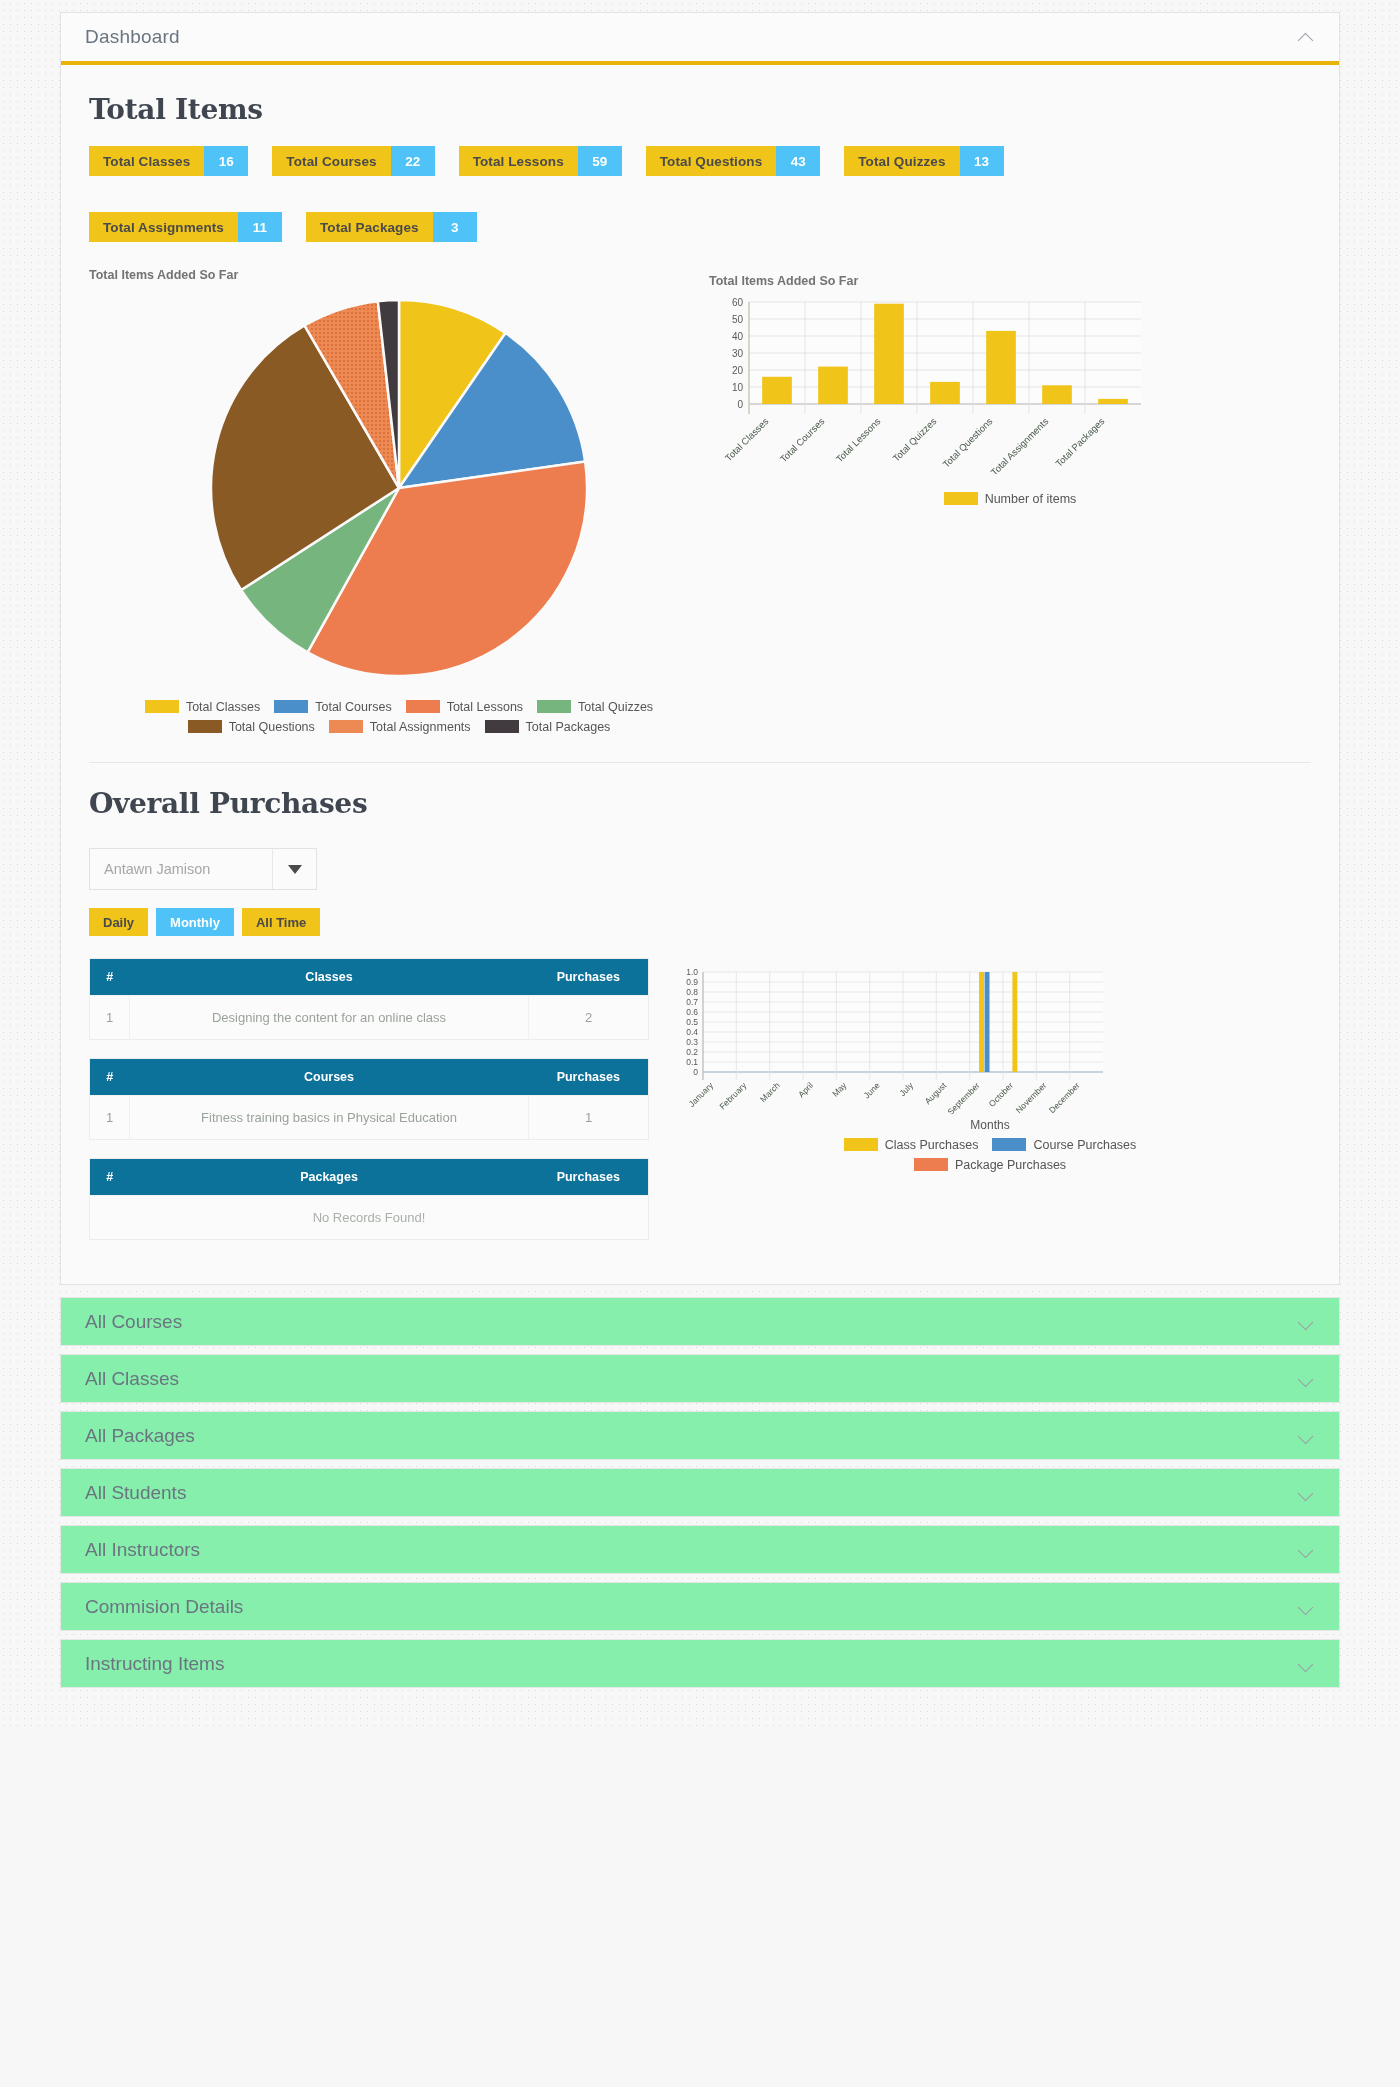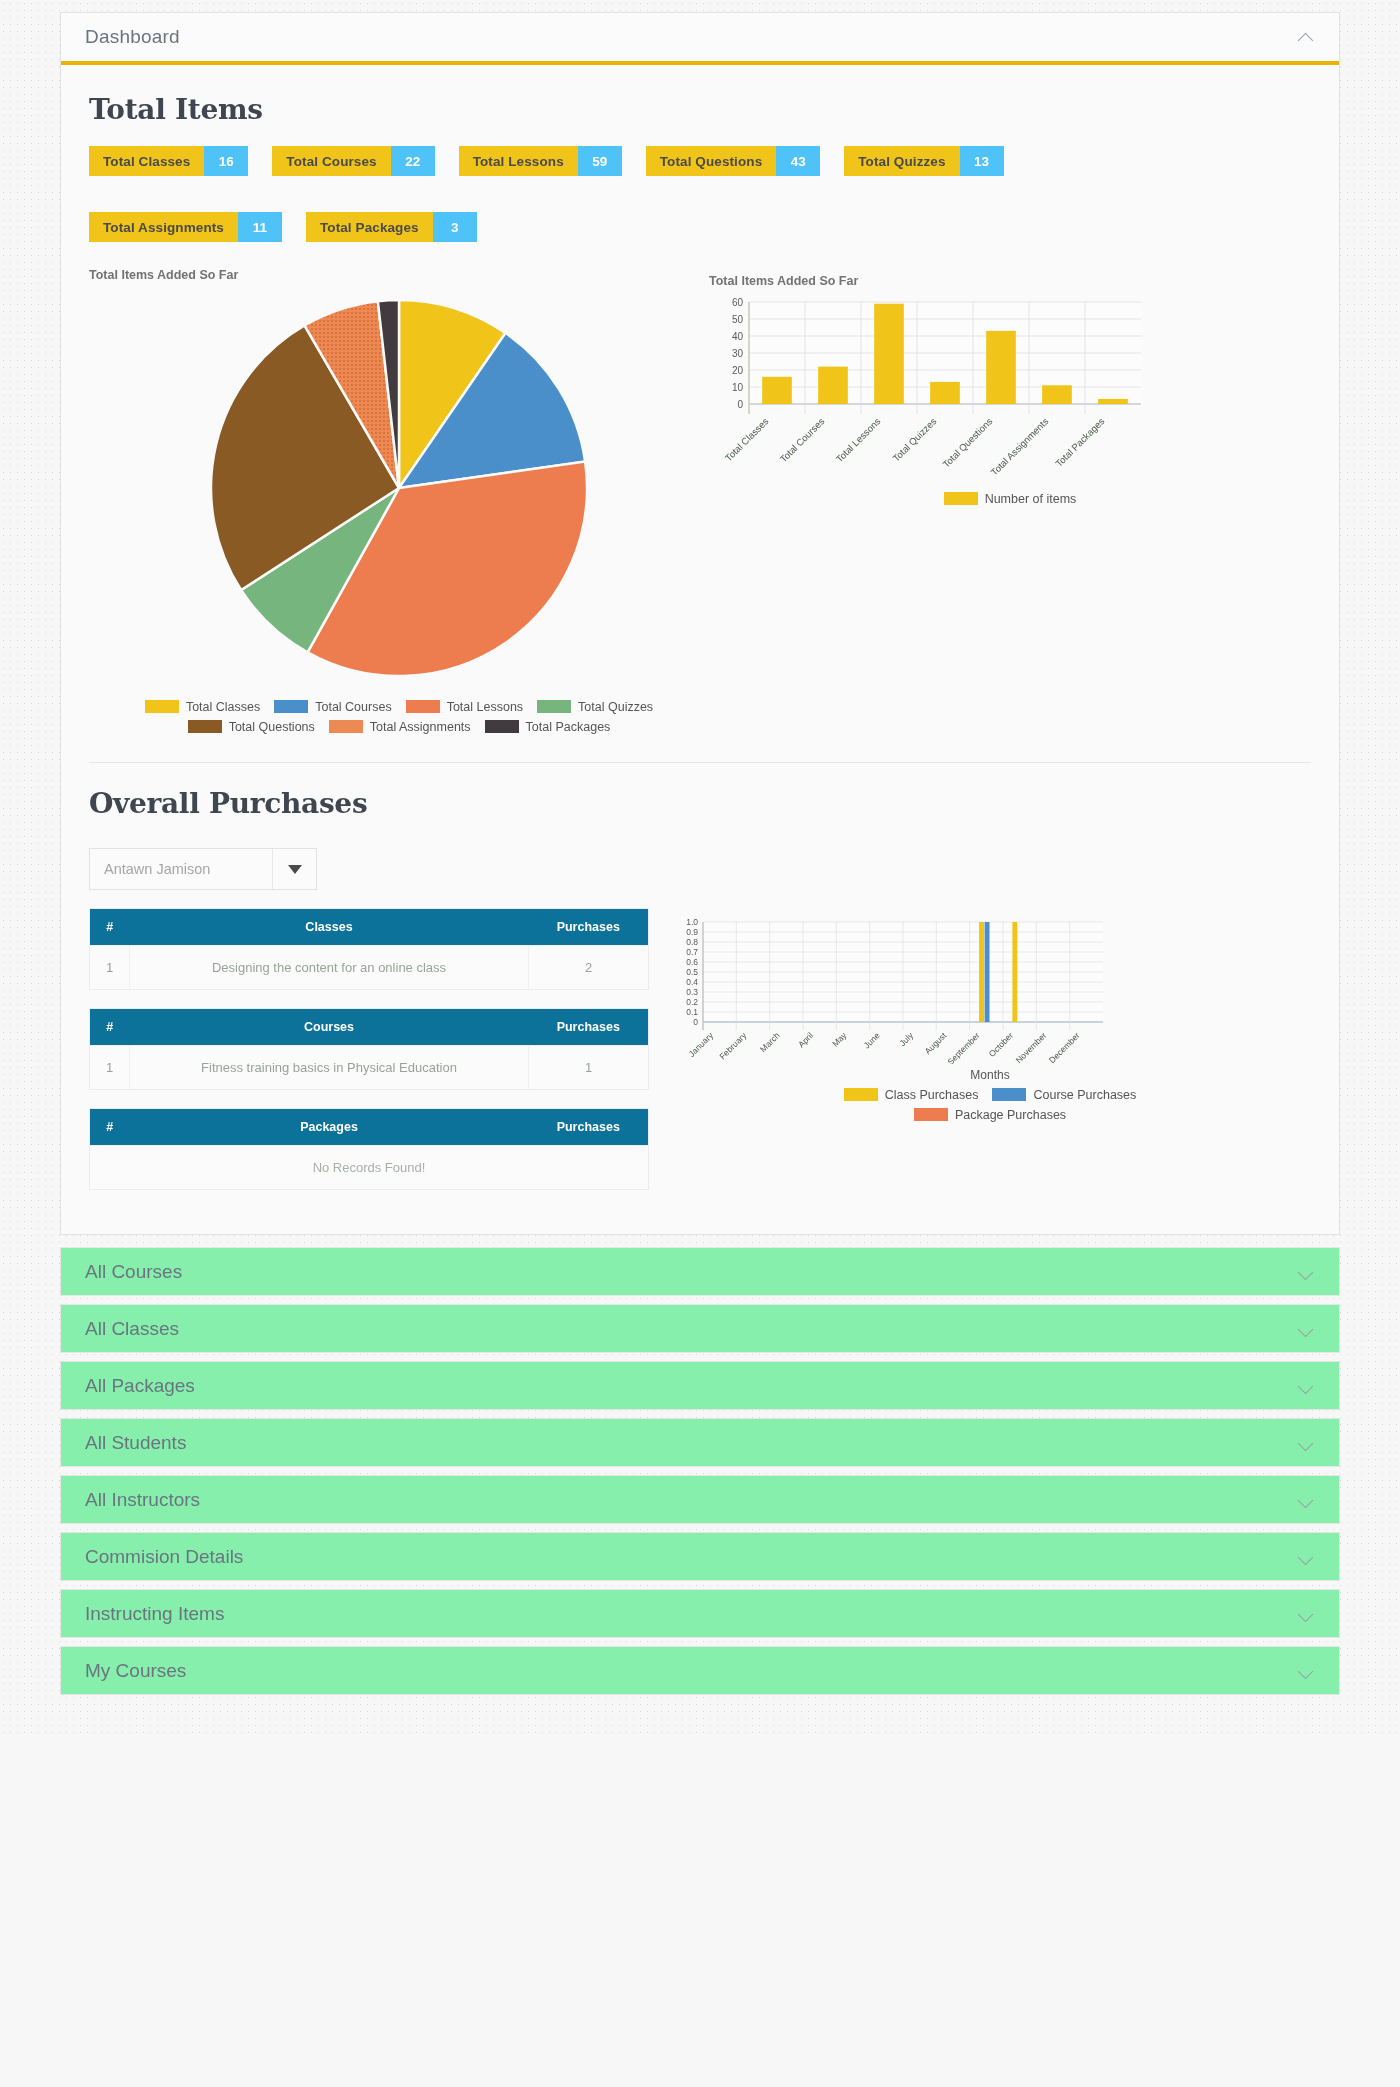--- a/index.html
+++ b/index.html
@@ -354,20 +354,25 @@
 
       <h2 class="section">Overall Purchases</h2>
 
       <div class="select-box">
         <span class="val">Antawn Jamison</span>
         <span class="arrow">
             <span class="caret"></span>
           </span>
       </div>
 
+      <div class="seg-btns">
+        <button class="seg">Daily</button>
+        <button class="seg active">Monthly</button>
+        <button class="seg">All Time</button>
+      </div>
 
       <div class="purch-row">
 
         <div class="tables-col">
 
           <table class="pt">
             <thead>
               <tr>
                 <th class="idx">#</th>
                 <th>Classes</th>
@@ -516,19 +521,15 @@
       <span class="chev"></span>
     </div>
     <div class="acc-item">
       <span class="title">Commision Details</span>
       <span class="chev"></span>
     </div>
     <div class="acc-item">
       <span class="title">Instructing Items</span>
       <span class="chev"></span>
     </div>
-    <div class="acc-item">
-      <span class="title">My Courses</span>
-      <span class="chev"></span>
-    </div>
   </div>
 
 </div>
 
 </body></html>

